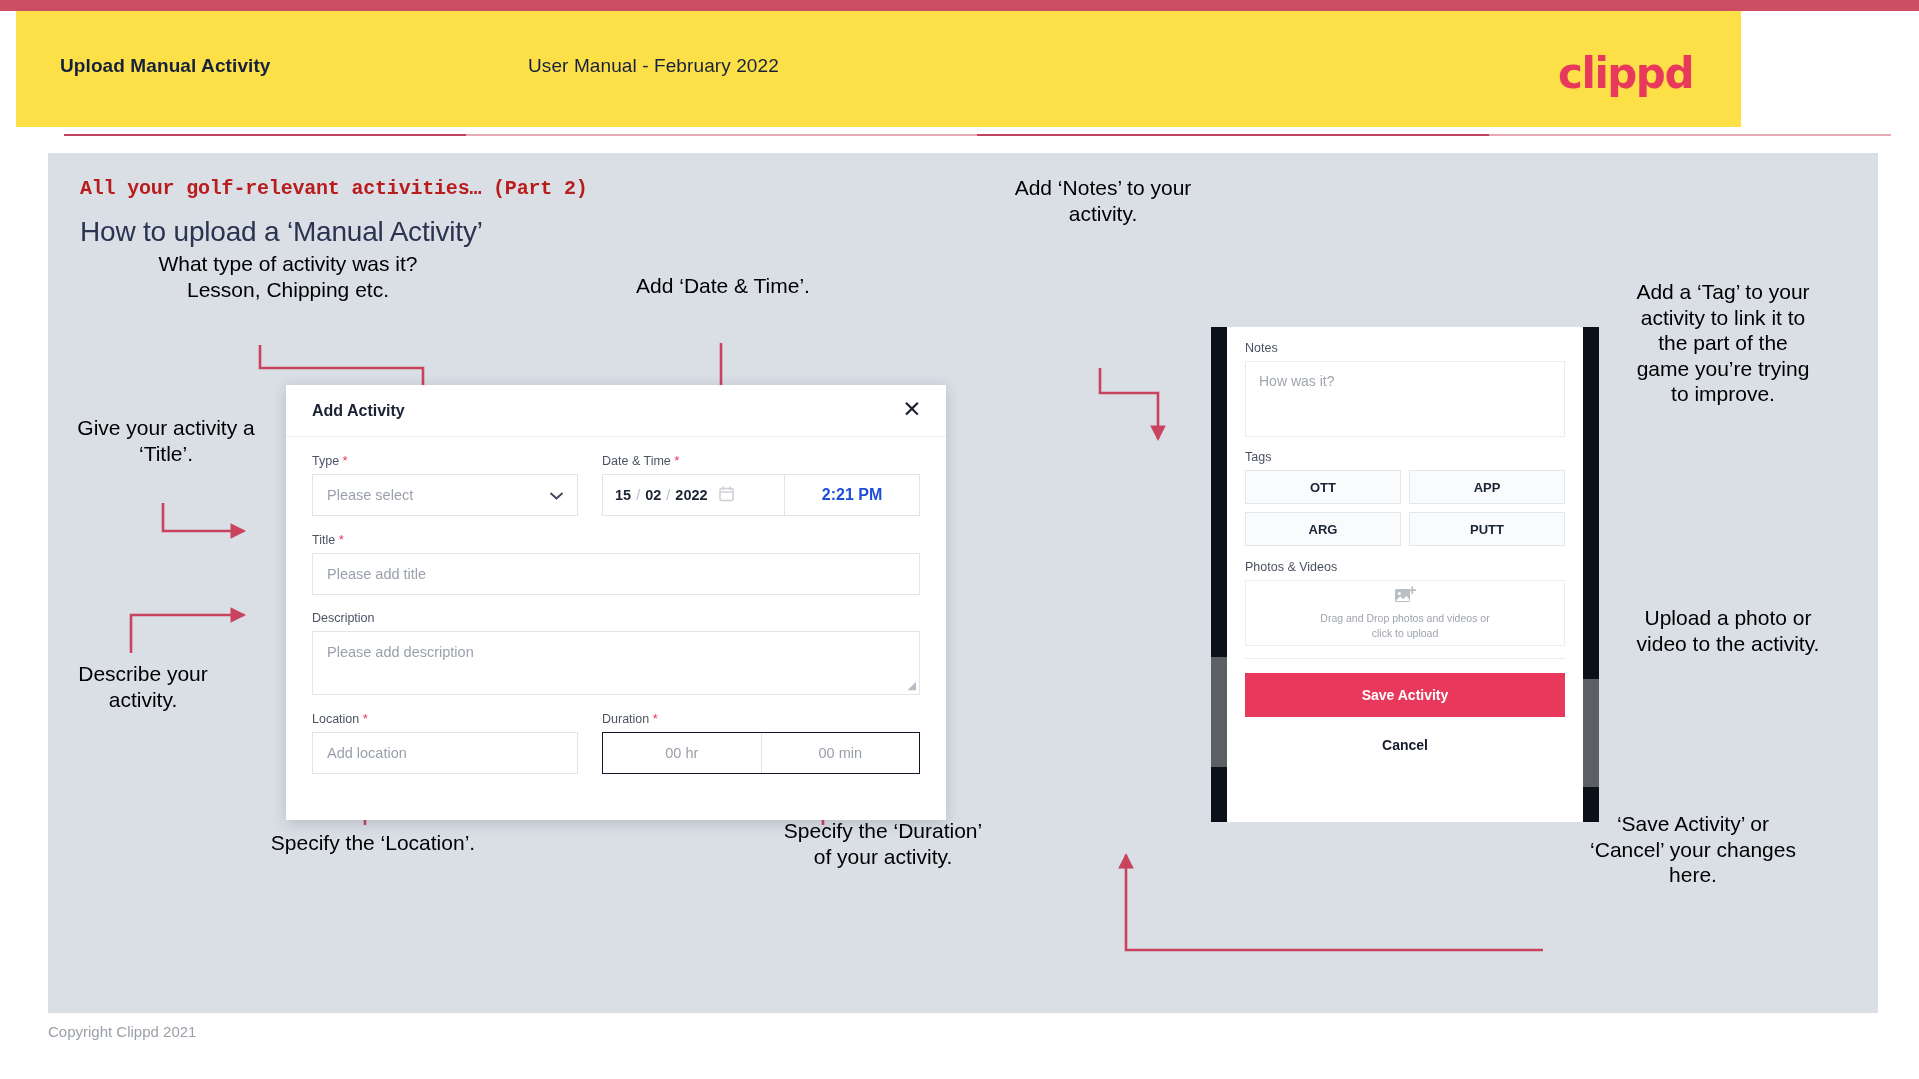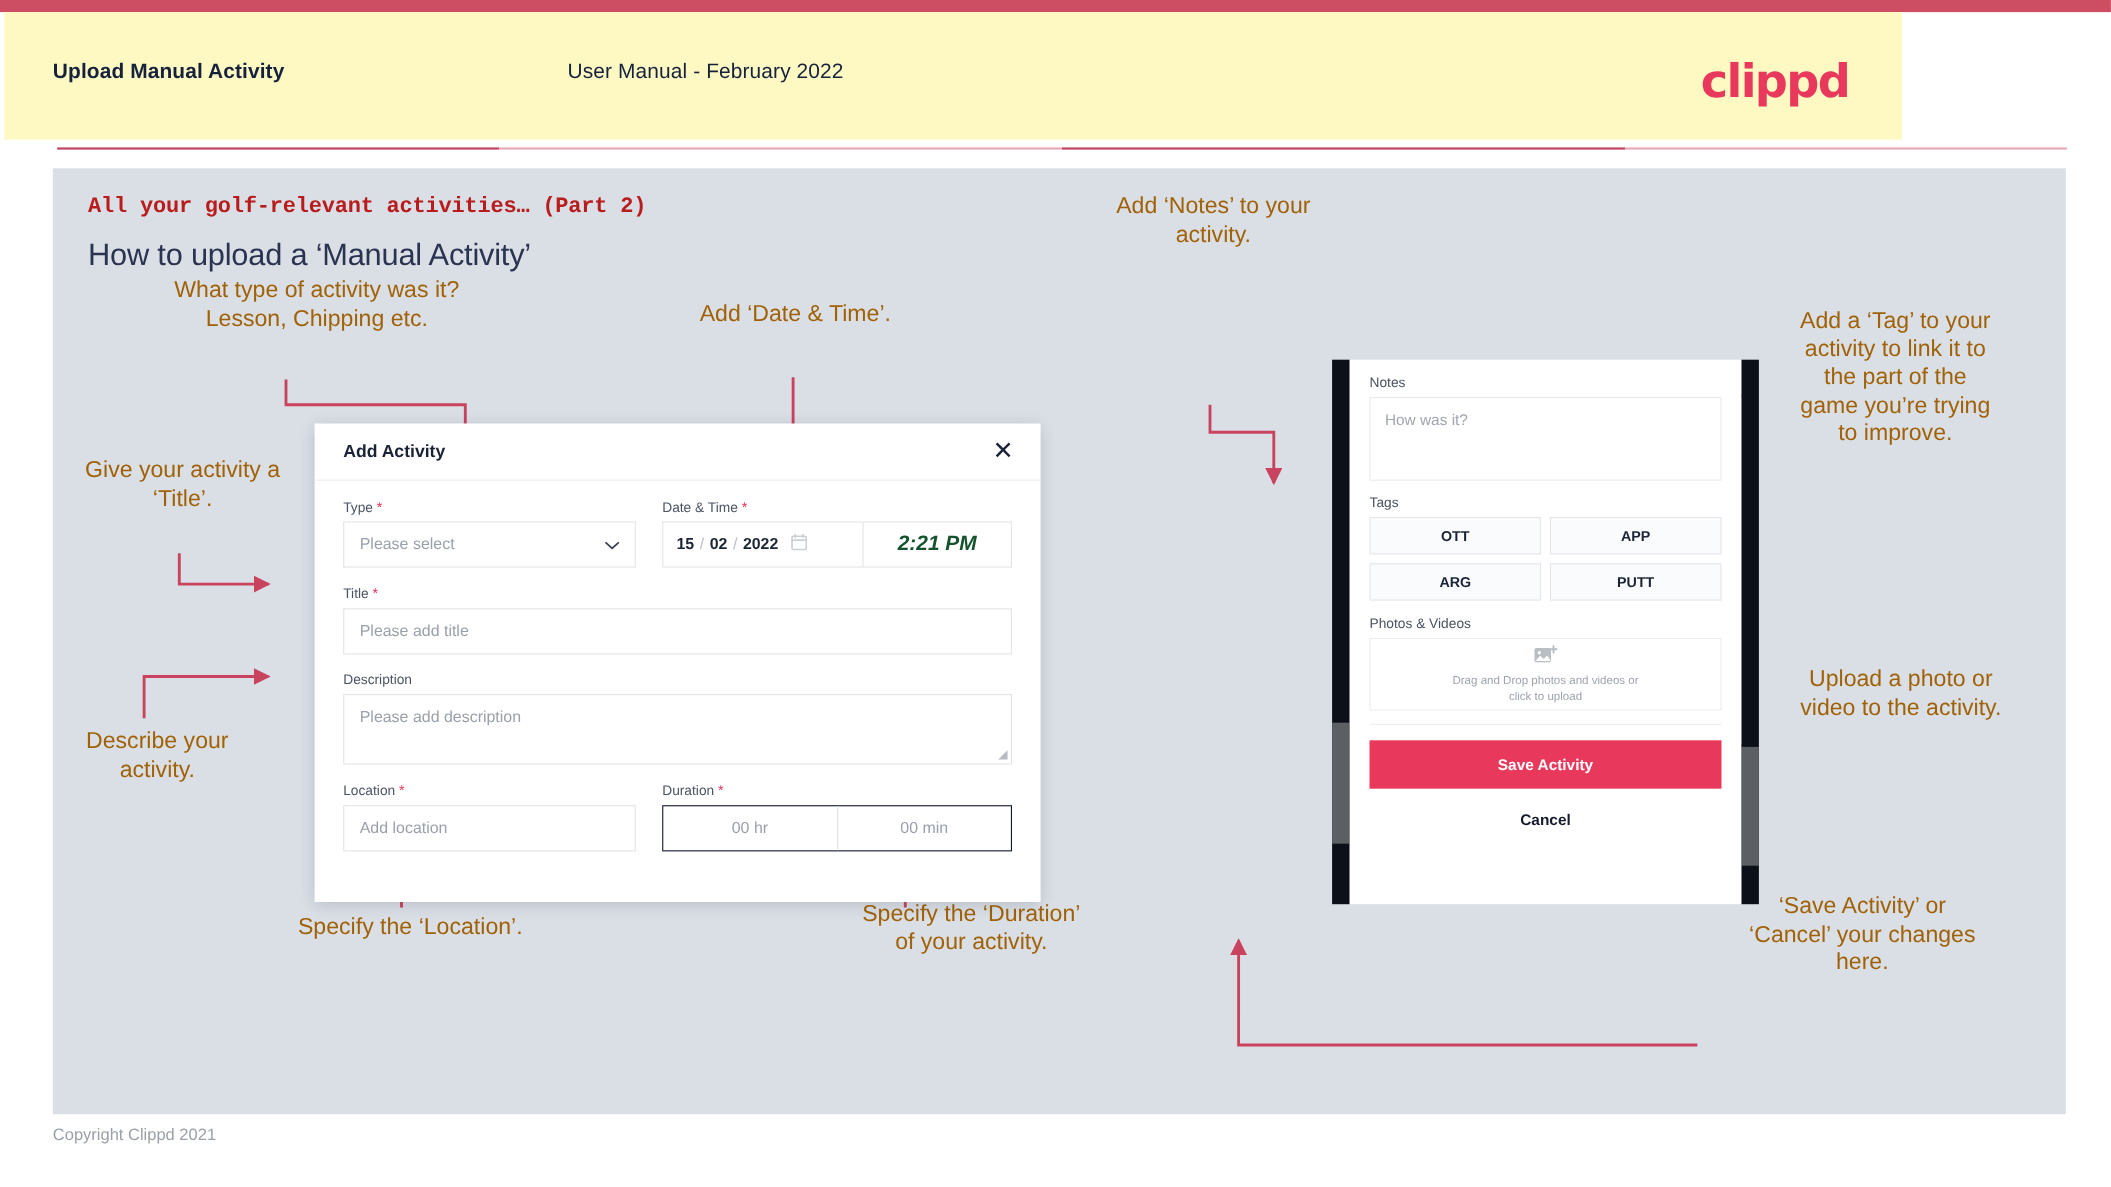--- a/index.html
+++ b/index.html
@@ -11,21 +11,21 @@
   }
   .page { position: relative; width: 1919px; height: 1079px; background:#fff; }
 
   
   .top-bar {
     position: absolute; left: 0; top: 0; width: 1919px; height: 11px;
     background: #cd4d63;
   }
 
   
-  .header { position: absolute; left: 4px; top: 11px; width: 1725px; height: 116px; background:#fef9c3; }
+  .header { position: absolute; left: 16px; top: 11px; width: 1725px; height: 116px; background:#fde047; }
   .hdr-title {
     position: absolute; left: 44px; top: 44px;
     font-size: 19px; font-weight: 600; color: #16213c; letter-spacing: .1px;
   }
   .hdr-sub {
     position: absolute; left: 512px; top: 44px;
     font-size: 19px; font-weight: 400; color: #16213c; letter-spacing: .1px;
   }
   .logo {
     position: absolute; right: 48px; top: 38px;
@@ -48,21 +48,21 @@
     position: absolute; left: 32px; top: 24px;
     font-size: 20px; font-weight: 700; color: #b91c1c; letter-spacing: -.2px; font-family: Liberation Mono, monospace;
   }
   .slide-subtitle {
     position: absolute; left: 32px; top: 63px;
     font-size: 28px; font-weight: 400; color: #2a3350; letter-spacing: -.2px;
   }
 
   
   .anno {
-    position: absolute; color: #a16207; font-size: 21px; line-height: 1.22;
+    position: absolute; color: #000000; font-size: 21px; line-height: 1.22;
     font-weight: 500; text-align: center; white-space: pre-line;
   }
 
   
   .connectors { position:absolute; left:0; top:0; width:1830px; height:860px; pointer-events:none; }
 
   
   .dialog {
     position: absolute; left: 238px; top: 232px;
     width: 660px; height: 435px;
@@ -101,21 +101,21 @@
   .dt-group { display: flex; width: 318px; border: 1px solid #e2e4e8; height: 42px; }
   .dt-date {
     flex: 1 1 auto; display:flex; align-items:center; gap:5px;
     padding: 0 12px; font-size: 14.5px; color:#1d2535; font-weight:600;
     border-right: 1px solid #e2e4e8;
   }
   .dt-sep { color:#b9bec7; font-weight:400; }
   .cal-icon { margin-left: 6px; opacity:.5; }
   .dt-time {
     width: 134px; display:flex; align-items:center; justify-content:center;
-    font-size: 19px; color:#14532d; font-weight:600;font-style:italic;
+    font-size: 16px; color:#1d4ed8; font-weight:600;
   }
   .ctl-full {
     width: 100%; height: 42px; border: 1px solid #e2e4e8; background:#fff;
     display:flex; align-items:center; padding: 0 14px;
     font-size: 14.5px; color:#9aa0ab;
   }
   .ta {
     width: 100%; height: 64px; border: 1px solid #e2e4e8; background:#fff;
     padding: 12px 14px; font-size: 14.5px; color:#9aa0ab; position: relative;
   }

